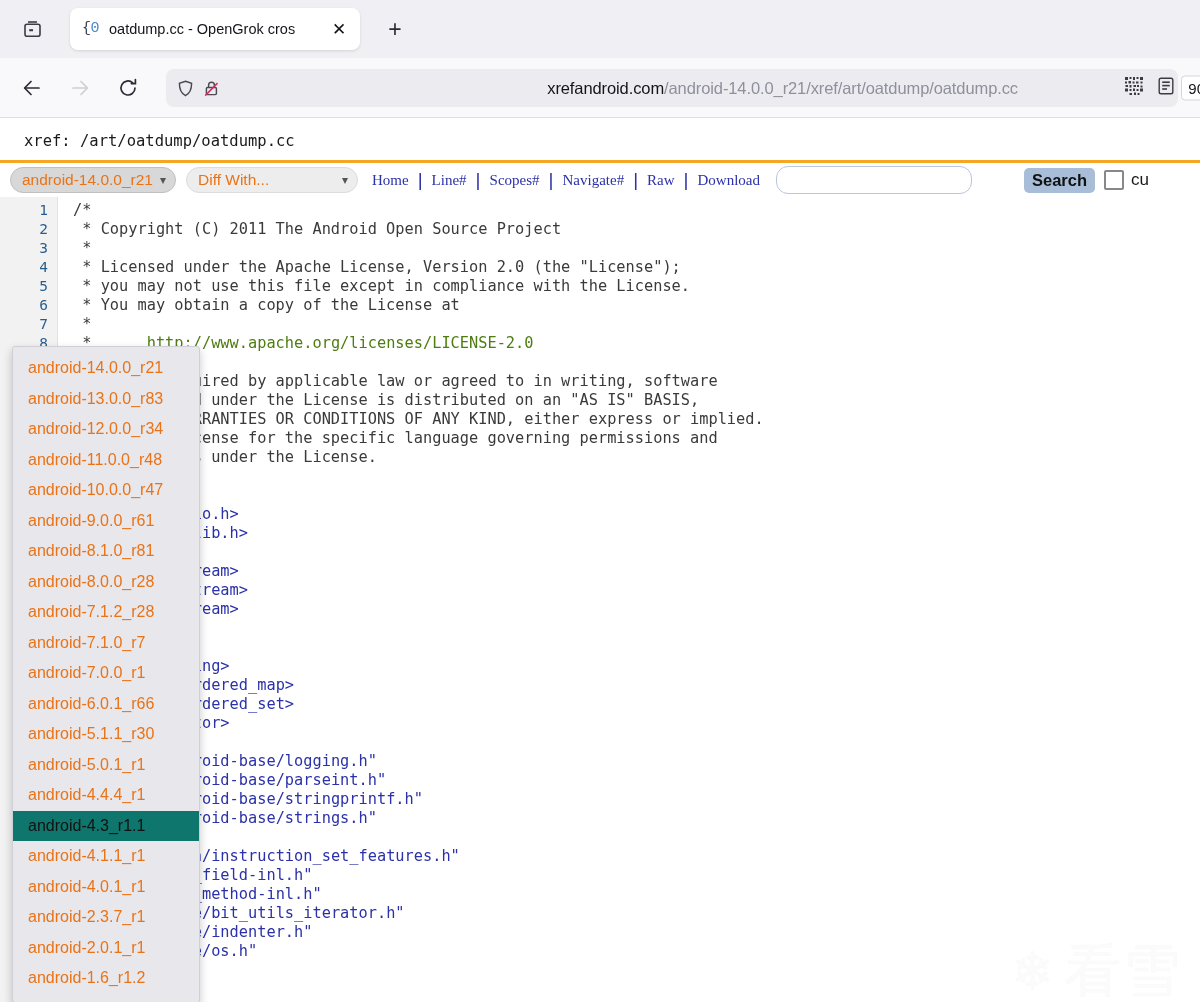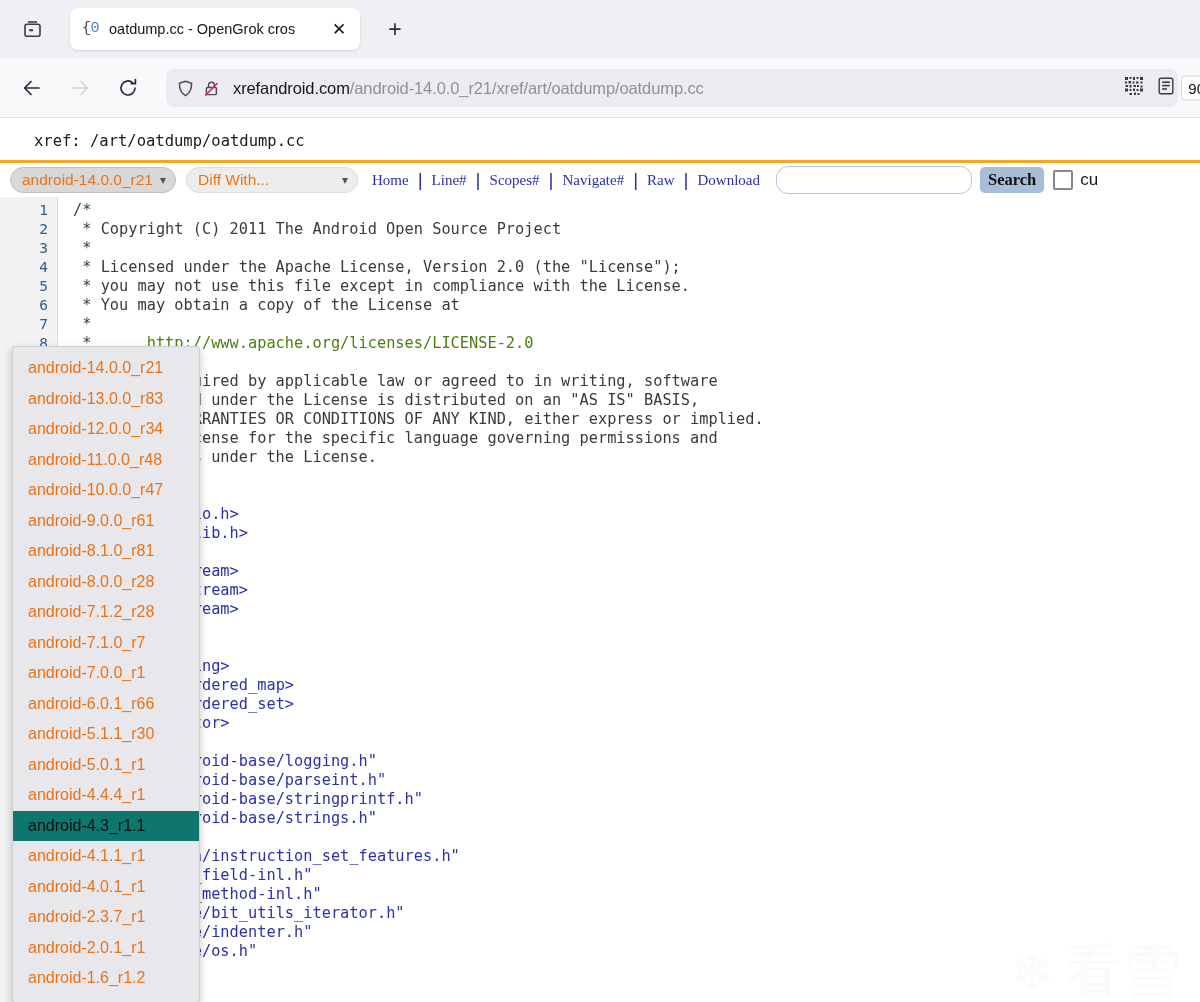--- a/index.html
+++ b/index.html
@@ -71,21 +71,21 @@
   .navbtn.disabled{opacity:.38;}
   .urlbar{
     flex:1 1 auto;height:38px;margin:0 10px;
     background:#ececf0;border-radius:8px;
     display:flex;align-items:center;padding:0 10px;box-sizing:border-box;
     position:relative;
   }
   .urlbar .shield{flex:0 0 auto;margin-right:7px;display:flex;}
   .urlbar .lockbroken{flex:0 0 auto;margin-right:12px;display:flex;}
   .urltext{
-    flex:1 1 auto;text-align:left;font-size:16.5px;white-space:nowrap;
+    flex:1 1 auto;text-align:right;font-size:16.5px;white-space:nowrap;
     overflow:hidden;color:#8f8f9d;letter-spacing:-.1px;
     margin-right:150px;
   }
   .urltext .host{color:#15141a;}
   .urlicons{
     position:absolute;right:0px;top:0;height:38px;display:flex;align-items:center;
     gap:12px;padding-right:2px;
   }
   .zoombadge{
     position:absolute;right:-34px;top:50%;transform:translateY(-50%);
@@ -95,23 +95,23 @@
   .chrome-sep{
     position:absolute;left:0;top:117px;width:1200px;height:1px;background:#dedee3;
   }
 
   
   .page{
     position:absolute;left:0;top:118px;width:1200px;height:884px;
     background:#ffffff;overflow:hidden;
   }
   .xrefline{
-    padding:14px 0 10px 10px;
+    padding:14px 0 10px 24px;
     font-family:"DejaVu Sans Mono","Liberation Mono",monospace;
-    font-size:15.5px;color:#1a1a1a;white-space:nowrap;margin-left:24px;
+    font-size:15.5px;color:#1a1a1a;white-space:nowrap;
   }
   .ogbar{
     height:37px;background:#ffffff;
     border-top:3px solid #f5a623;
     display:flex;align-items:center;padding-left:10px;box-sizing:border-box;
     white-space:nowrap;
   }
   .ogselect{
     height:26px;border-radius:13px;background:#d8d8d8;
     border:1px solid #c0c0c0;
@@ -127,21 +127,21 @@
     font-family:Liberation Serif, serif;
   }
   .ogsep{font-size:19px;color:#2b31a8;margin:0 7px;flex:0 0 auto;}
   .ogsearch{
     width:190px;height:24px;border:1px solid #b9c6e0;border-radius:12px;
     background:#fff;margin:0 8px 0 14px;flex:0 0 auto;
   }
   .ogsearchbtn{
     background:#a8bdd8;border:none;border-radius:5px;
     font-size:16.5px;font-weight:bold;color:#111;
-    padding:3px 8px;flex:0 0 auto;font-family:Liberation Serif, serif;
+    padding:3px 8px;flex:0 0 auto;font-family:Liberation Sans, sans-serif;margin-left:44px;
   }
   .ogcheck{
     width:16px;height:16px;border:2px solid #888;background:#fff;
     margin:0 7px 0 9px;flex:0 0 auto;border-radius:2px;
   }
   .ogchecklabel{font-size:17px;color:#1a1a1a;flex:0 0 auto;}
 
   
   .codearea{
     position:relative;

